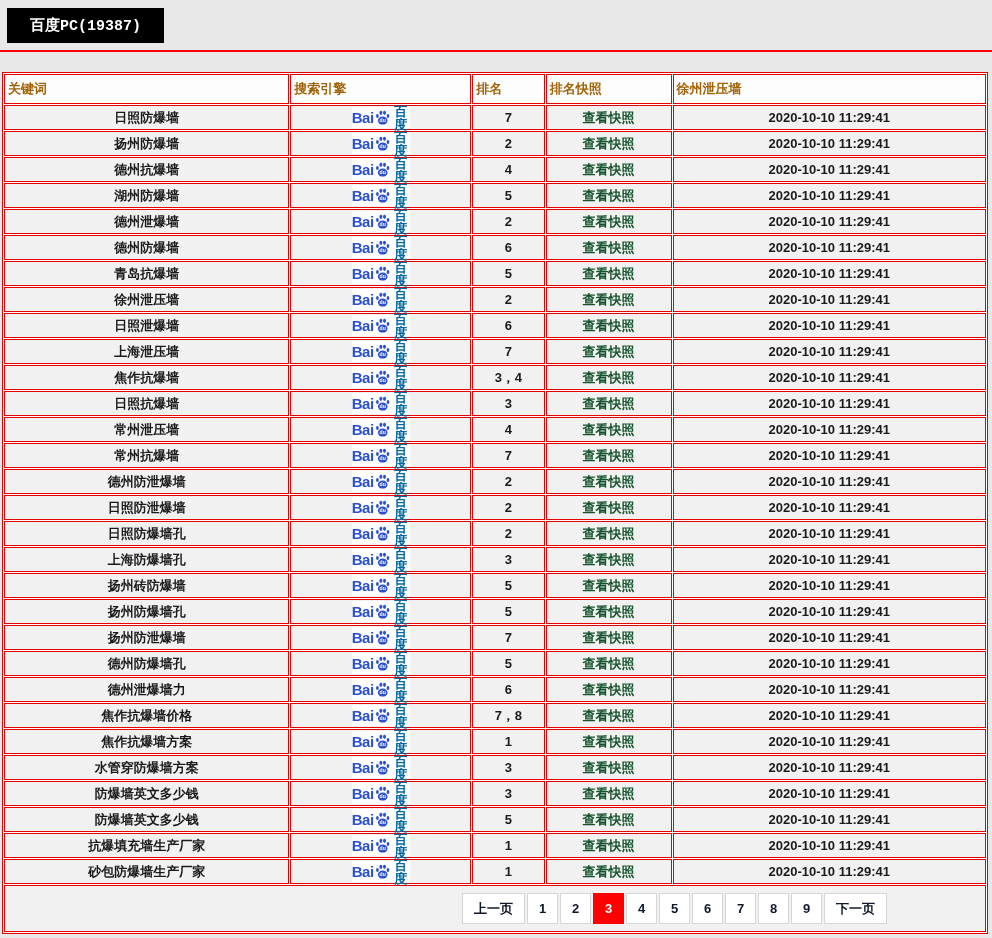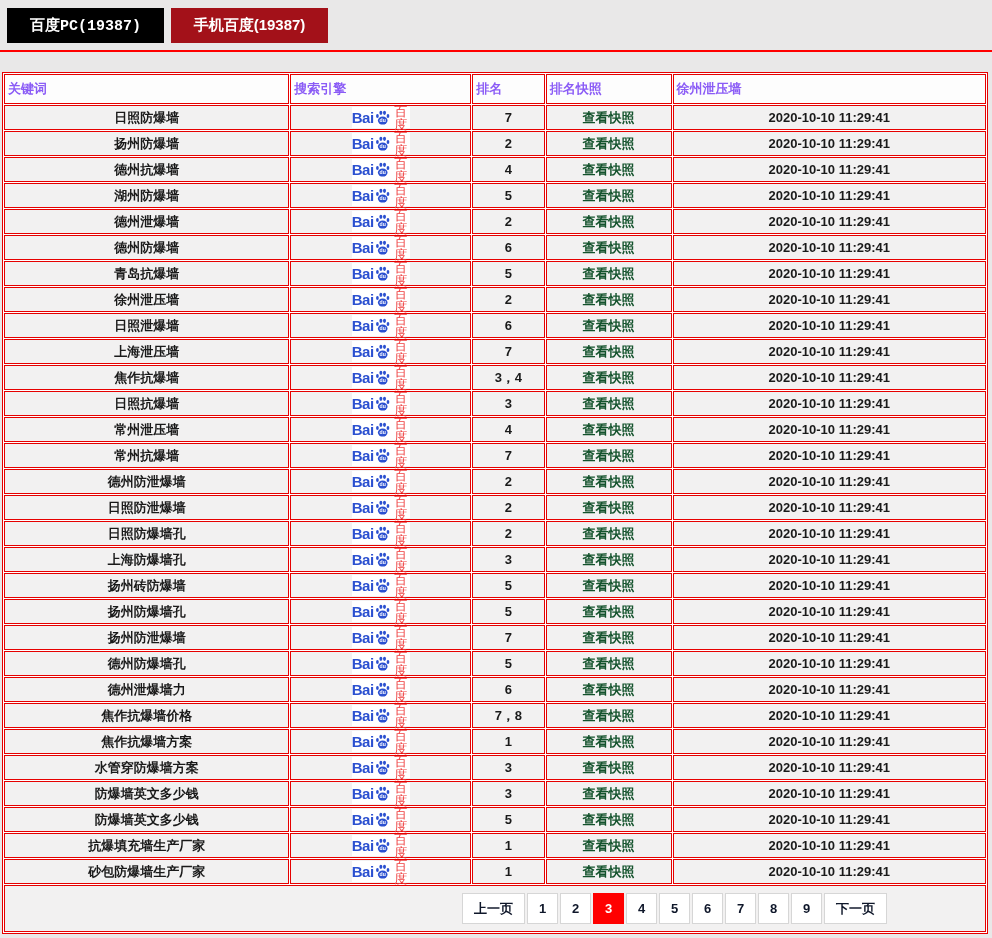--- a/index.html
+++ b/index.html
@@ -23,57 +23,56 @@
 
   
   table.rank-table {
     width: 986px; margin: 20px 0 0 2px;
     border-collapse: separate; border-spacing: 1px;
     background: #ffffff;
     border: 1px solid #e60000;
   }
   .rank-table th {
     background:#fdfdfd; border:1px solid #e60000;
-    font-size:13px; font-weight:bold; color:#8b5cf6;
+    font-size:13px; font-weight:bold; color:#a16207;
     text-align:left; padding:5px 3px; height:25px;margin-left:9px;
   }
   .rank-table td {
     background:#f2f1f1; border:1px solid #e60000;
     font-size:13px; font-weight:bold; color:#1a1a1a;
     text-align:center; padding:1px 2px; height:24px;
   }
   
   .logo {
     display:inline-flex; align-items:center; justify-content:center;
     background:#ffffff; width:58px; height:21px; line-height:1;
   }
   .logo .bai { color:#2b50d0; font-weight:bold; font-size:15px; letter-spacing:-0.5px; }
   .logo svg  { width:19px; height:19px; margin:0 1px; display:block; }
-  .logo .cn  { color:#ef4444; font-weight:normal; font-size:13px; letter-spacing:-1px; }
+  .logo .cn  { color:#0369a1; font-weight:bold; font-size:13px; letter-spacing:-1px; }
   .snap-link { color:#14532d; text-decoration:none; cursor:pointer; }
 
   
   td.pager-cell { text-align:right; padding:7px 0; height:46px; }
   .pager { display:inline-flex; gap:2px; margin-right:98px; }
   .pg {
     display:inline-flex; align-items:center; justify-content:center;
     height:31px; min-width:31px; padding:0 11px;
     background:#ffffff; border:1px solid #d6d6d6;
     color:#0f172a; font-size:13px; font-weight:bold;
     text-decoration:none; cursor:pointer;
   }
   .pg.num { padding:0; width:31px; }
   .pg.active { background:#ff0000; border-color:#ff0000; color:#ffffff; }
 </style>
 </head>
 <body>
 
 <div class="tabbar">
   <div class="tab tab-pc">百度PC(19387)</div>
-  <div class="tab tab-mobile">手机百度(19387)</div>
 </div>
 <div class="tab-underline"></div>
 
 <table class="rank-table">
   <colgroup>
     <col style="width:288px">
       <col style="width:182px">
       <col style="width:73px">
     <col style="width:127px">
       <col style="width:316px">

